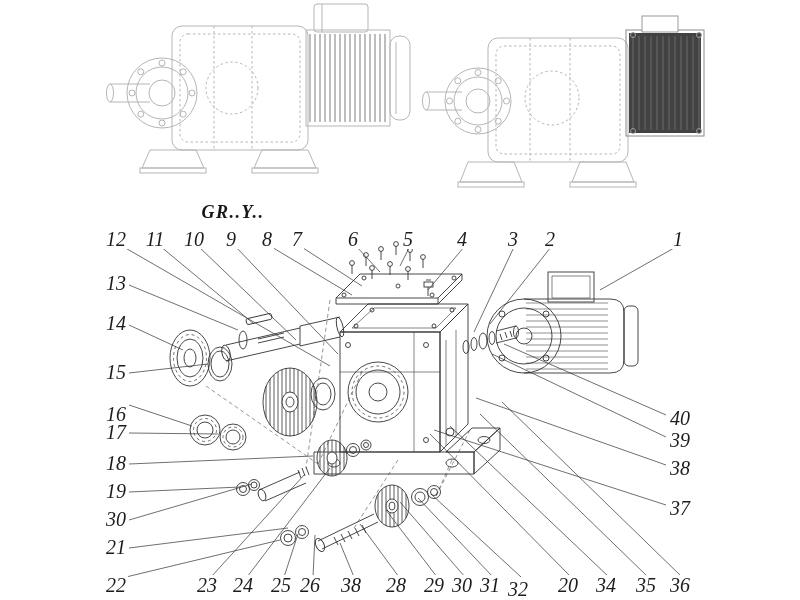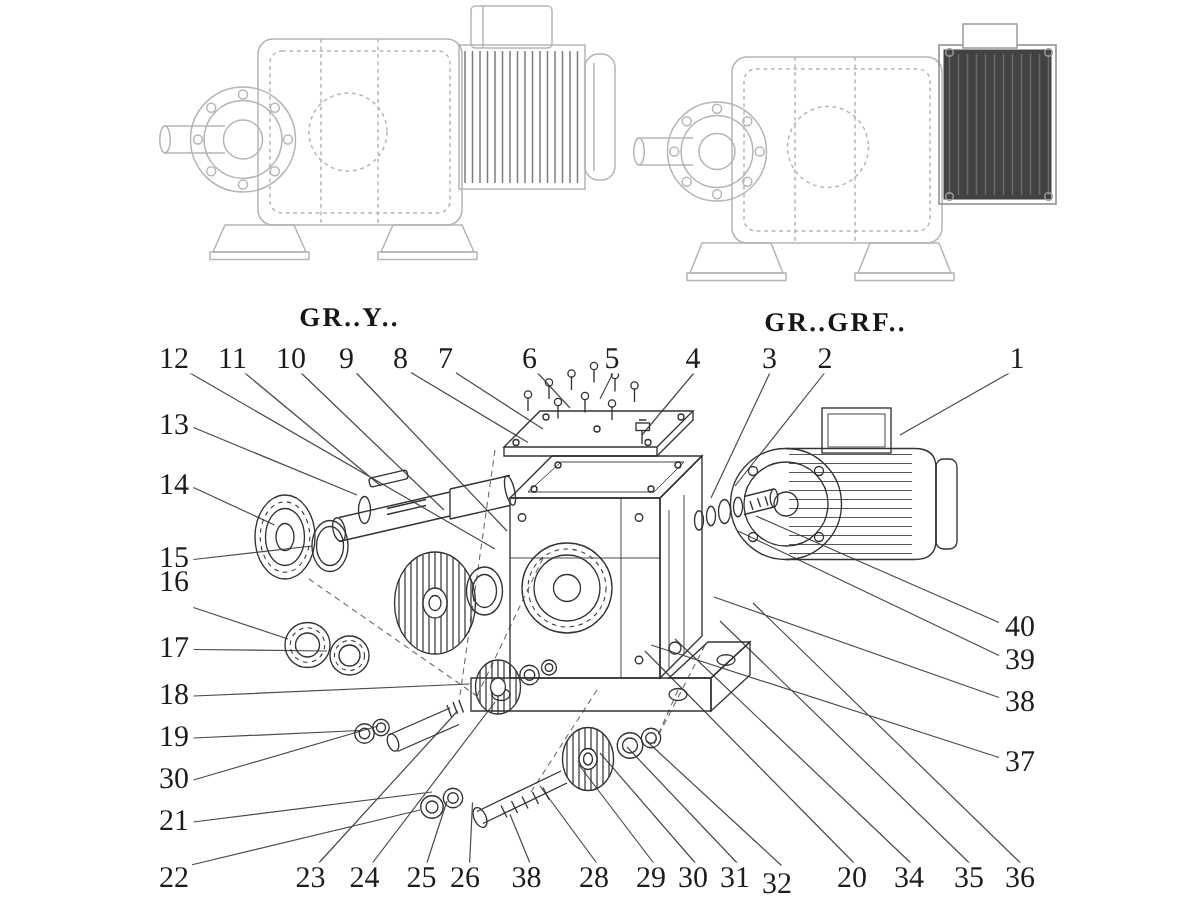--- a/index.html
+++ b/index.html
@@ -1,17 +1,17 @@
 <!DOCTYPE html>
 <html><head>
 <meta charset="utf-8">
 <style>
   html,body{margin:0;padding:0;background:#fff;}
   .page{position:relative;width:800px;height:600px;background:#ffffff;overflow:hidden;
-        font-family:"Liberation Serif",serif;}
+        font-family:"Liberation Serif",serif;font-style:italic;}
   .art{position:absolute;left:0;top:0;}
   .callout{position:absolute;transform:translate(-50%,-50%);font-size:20px;color:#1c1c1c;
            background:#ffffff;padding:0 2px;line-height:1;white-space:nowrap;}
   .variant-label{position:absolute;transform:translate(-50%,-50%);font-size:18px;font-weight:700;
            letter-spacing:1.5px;color:#161616;white-space:nowrap;}
 </style>
 </head>
 <body>
 
 <div class="page">
@@ -240,39 +240,38 @@
       <ellipse cx="392" cy="506" rx="6" ry="7" fill="#ffffff"></ellipse>
       <ellipse cx="392" cy="506" rx="3" ry="4"></ellipse>
       <circle cx="420" cy="497" r="8.5"></circle>
         <circle cx="420" cy="497" r="5"></circle>
       <circle cx="434" cy="492" r="6.5"></circle>
         <circle cx="434" cy="492" r="3.5"></circle>
     </g>
   </svg>
 
   <div class="variant-label" style="left:233px;top:212px">GR..Y..</div>
-  <div class="variant-label" style="left:557px;top:215px">GR..GRF..</div>
 
   <span class="callout" style="left:116px;top:239px">12</span>
   <span class="callout" style="left:155px;top:239px">11</span>
   <span class="callout" style="left:194px;top:239px">10</span>
   <span class="callout" style="left:231px;top:239px">9</span>
   <span class="callout" style="left:267px;top:239px">8</span>
   <span class="callout" style="left:297px;top:239px">7</span>
   <span class="callout" style="left:353px;top:239px">6</span>
   <span class="callout" style="left:408px;top:239px">5</span>
   <span class="callout" style="left:462px;top:239px">4</span>
   <span class="callout" style="left:513px;top:239px">3</span>
   <span class="callout" style="left:550px;top:239px">2</span>
   <span class="callout" style="left:678px;top:239px">1</span>
 
   <span class="callout" style="left:116px;top:283px">13</span>
   <span class="callout" style="left:116px;top:323px">14</span>
   <span class="callout" style="left:116px;top:372px">15</span>
-  <span class="callout" style="left:116px;top:388px">16</span>
+  <span class="callout" style="left:116px;top:414px">16</span>
   <span class="callout" style="left:116px;top:432px">17</span>
   <span class="callout" style="left:116px;top:463px">18</span>
   <span class="callout" style="left:116px;top:491px">19</span>
   <span class="callout" style="left:116px;top:519px">30</span>
   <span class="callout" style="left:116px;top:547px">21</span>
 
   <span class="callout" style="left:116px;top:585px">22</span>
   <span class="callout" style="left:207px;top:585px">23</span>
   <span class="callout" style="left:243px;top:585px">24</span>
   <span class="callout" style="left:281px;top:585px">25</span>

